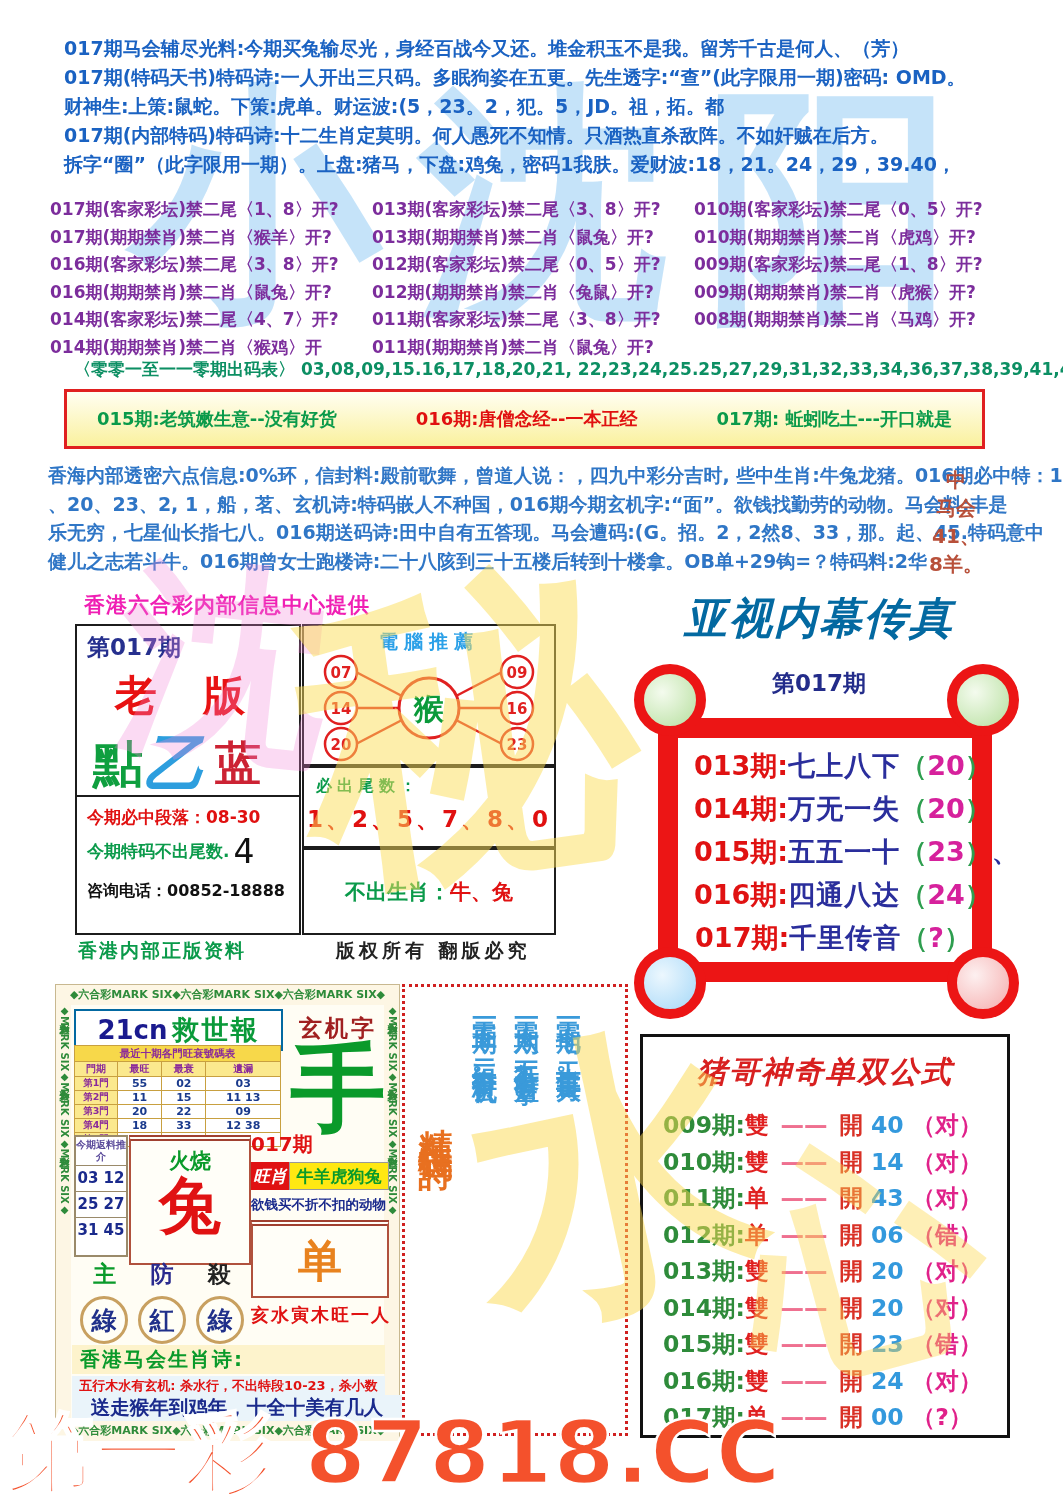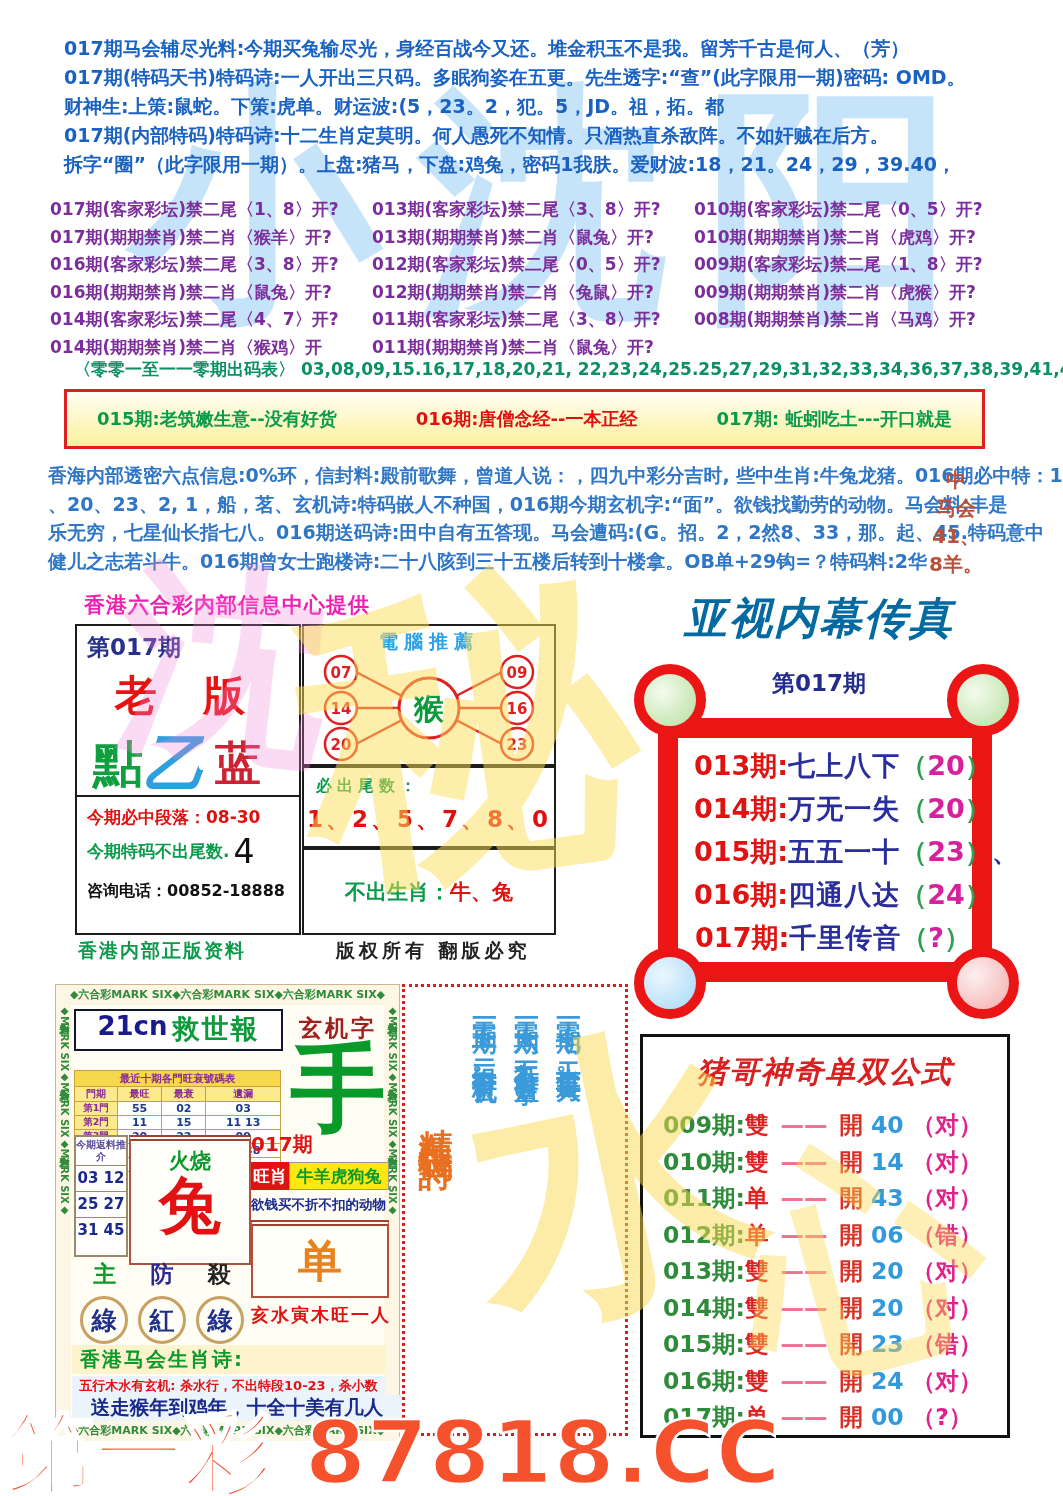--- a/index.html
+++ b/index.html
@@ -74,43 +74,43 @@
   .poem{left:402px;top:984px;width:226px;height:452px;border:3px dotted #d02020;background:#fff;z-index:1;
         box-sizing:border-box;display:flex;flex-direction:row;padding:14px 8px;gap:9px;}
   .poem-title{writing-mode:vertical-rl;font-size:34px;color:#e87020;letter-spacing:7px;margin-top:100px;}
   .poem-col{writing-mode:vertical-rl;font-size:25px;color:#3a9ada;letter-spacing:3px;}
   
   .ms{left:55px;top:984px;width:345px;height:456px;background:#fffdf4;border:1px solid #c8b890;z-index:1;box-sizing:border-box;}
   .ms-h{position:absolute;left:0;width:100%;height:20px;line-height:20px;font-size:11px;color:#2e8b3a;
         white-space:nowrap;overflow:hidden;text-align:center;background:#fdf6e4;}
   .ms-v{position:absolute;top:20px;height:416px;width:15px;writing-mode:vertical-rl;font-size:10px;color:#2e8b3a;
         white-space:nowrap;overflow:hidden;background:#fdf6e4;}
-  .ms-titlebox{position:absolute;left:18px;top:24px;width:205px;height:38px;border:2px solid #0f172a;background:#fff;
-        display:flex;justify-content:center;gap:5px;}
+  .ms-titlebox{position:absolute;left:18px;top:24px;width:205px;height:38px;border:2px solid #0369a1;background:#fff;
+        display:flex;align-items:center;justify-content:center;gap:5px;}
   .ms-21cn{font-size:26px;color:#1a1a8e}.ms-jsb{font-size:27px;color:#0a9a3a;letter-spacing:2px}
   .ms-xjz{position:absolute;left:232px;top:28px;width:100px;text-align:center;font-size:23px;color:#a02020;letter-spacing:3px;}
-  .ms-table{position:absolute;left:18px;top:85px;width:207px;border-collapse:collapse;}
+  .ms-table{position:absolute;left:18px;top:60px;width:207px;border-collapse:collapse;}
   .ms-table td{border:1px solid #c8a040;text-align:center;padding:0;}
   .mt-title{background:#f7d84a;color:#8a2a9a;font-size:10.5px;height:15px;}
   .mt-head{background:#fbe98e;color:#8a2a9a;font-size:10px;height:13px;}
   .mt-label{background:#fbe98e;color:#8a2a9a;font-size:9.5px;height:13px;}
   .mt-val{color:#1a3a8c;font-size:11px;background:#fff;}
   .ms-hand{position:absolute;left:230px;top:56px;width:104px;text-align:center;font-size:95px;line-height:1;color:#0a9a2a;}
   .ms-rec{position:absolute;left:18px;top:150px;width:50px;height:118px;border:2px solid #9a8a6a;background:#fff;text-align:center;}
   .ms-rec .lab{font-size:10px;color:#5a4a9a;line-height:12px;padding-top:2px;border-bottom:1px solid #9a8a6a;padding-bottom:2px;}
   .ms-rec .pair{font-size:15px;color:#1a2a8c;line-height:25px;border-bottom:1px solid #9a8a6a;}
   .ms-rec .pair:last-child{border-bottom:none;}
   .ms-rabbit{position:absolute;left:73px;top:150px;width:118px;height:122px;border:2px solid #b0513d;
         border-top:6px double #a04030;background:#fffef8;text-align:center;}
   .ms-huoshao{font-size:21px;color:#0a9a2a;margin-top:6px;}
   .ms-tu{font-size:62px;color:#e01212;line-height:1;}
   .ms-right{position:absolute;left:195px;top:146px;width:138px;}
   .ms-issue{font-size:20px;color:#e01212;margin-bottom:4px;}
   .ms-wangrow{display:flex;height:28px;}
-  .ms-wang{background:#e01212;color:#fff;font-size:17px;width:38px;display:flex;align-items:center;justify-content:center;}
+  .ms-wang{background:#e01212;color:#fff;font-size:17px;width:38px;display:flex;align-items:center;justify-content:center;font-style:italic;}
   .ms-wangv{background:#ffe812;color:#0a9a2a;font-size:17px;flex:1;display:flex;align-items:center;justify-content:center;border:1px solid #999;}
   .ms-wish{font-size:13.5px;color:#1a2a8c;margin-top:6px;white-space:nowrap;}
   .ms-danbox{margin-top:6px;height:70px;border:2px solid #b0513d;border-top:6px double #a04030;background:#fffef8;
         display:flex;align-items:center;justify-content:center;}
   .ms-dan{font-size:44px;color:#e8821e;}
   .ms-hai{margin-top:5px;font-size:18px;color:#e01212;letter-spacing:2px;white-space:nowrap;}
   .ms-zfs{position:absolute;left:20px;top:274px;width:172px;}
   .ms-zfs .labs{display:flex;justify-content:space-around;font-size:23px;}
   .z-zhu{color:#0a9a2a}.z-fang{color:#2a2a8e}.z-sha{color:#222}
   .ms-cirs{display:flex;gap:10px;margin-top:6px;justify-content:center;}

